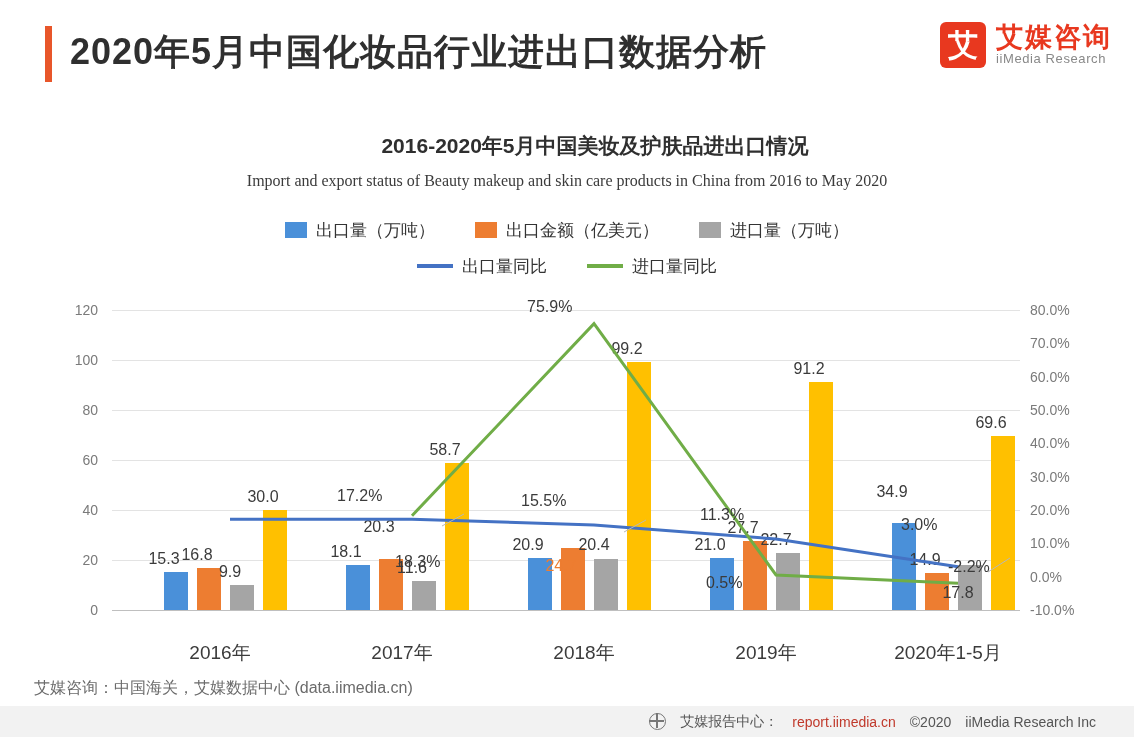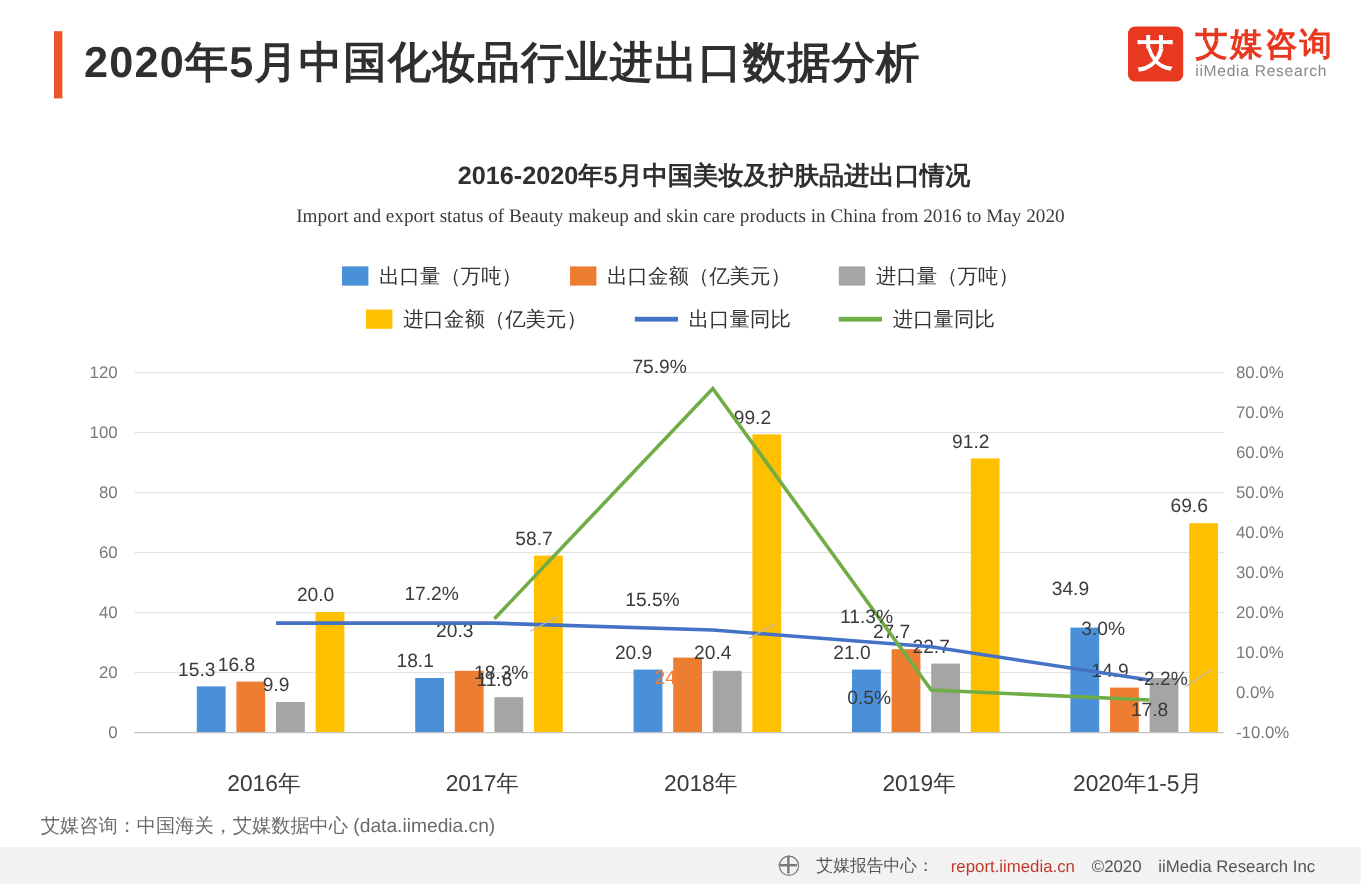--- a/index.html
+++ b/index.html
@@ -129,24 +129,20 @@
       <span class="legend-swatch" style="background:#ed7d31"></span>
       <span class="legend-label">出口金额（亿美元）</span>
     </div>
     <div class="legend-item">
       <span class="legend-swatch" style="background:#a5a5a5"></span>
       <span class="legend-label">进口量（万吨）</span>
     </div>
   </div>
   <div class="legend-row">
     <div class="legend-item">
-      <span class="legend-swatch" style="background:#ffc000"></span>
-      <span class="legend-label">进口金额（亿美元）</span>
-    </div>
-    <div class="legend-item">
       <span class="legend-line" style="background:#4472c4"></span>
       <span class="legend-label">出口量同比</span>
     </div>
     <div class="legend-item">
       <span class="legend-line" style="background:#70ad47"></span>
       <span class="legend-label">进口量同比</span>
     </div>
   </div>
 </div>
 
@@ -182,21 +178,21 @@
   <div class="bars">
 
     <div class="group" style="left:28px;width:180px;">
       <div class="bar" style="left:24px;height:38px;background:#4a90d9"></div>
       <div class="bar" style="left:57px;height:42px;background:#ed7d31"></div>
       <div class="bar" style="left:90px;height:25px;background:#a5a5a5"></div>
       <div class="bar" style="left:123px;height:100px;background:#ffc000"></div>
       <div class="bar-label" style="left:-1px;width:50px;bottom:42px">15.3</div>
       <div class="bar-label" style="left:32px;width:50px;bottom:46px">16.8</div>
       <div class="bar-label" style="left:65px;width:50px;bottom:29px">9.9</div>
-      <div class="bar-label" style="left:98px;width:50px;bottom:104px">20.0</div>
+      <div class="bar-label" style="left:98px;width:50px;bottom:104px">30.0</div>
     </div>
 
     <div class="group" style="left:210px;width:180px;">
       <div class="bar" style="left:24px;height:45px;background:#4a90d9"></div>
       <div class="bar" style="left:57px;height:51px;background:#ed7d31"></div>
       <div class="bar" style="left:90px;height:29px;background:#a5a5a5"></div>
       <div class="bar" style="left:123px;height:147px;background:#ffc000"></div>
       <div class="bar-label" style="left:-1px;width:50px;bottom:49px">18.1</div>
       <div class="bar-label" style="left:32px;width:50px;bottom:74px">20.3</div>
       <div class="bar-label" style="left:65px;width:50px;bottom:33px">11.6</div>

